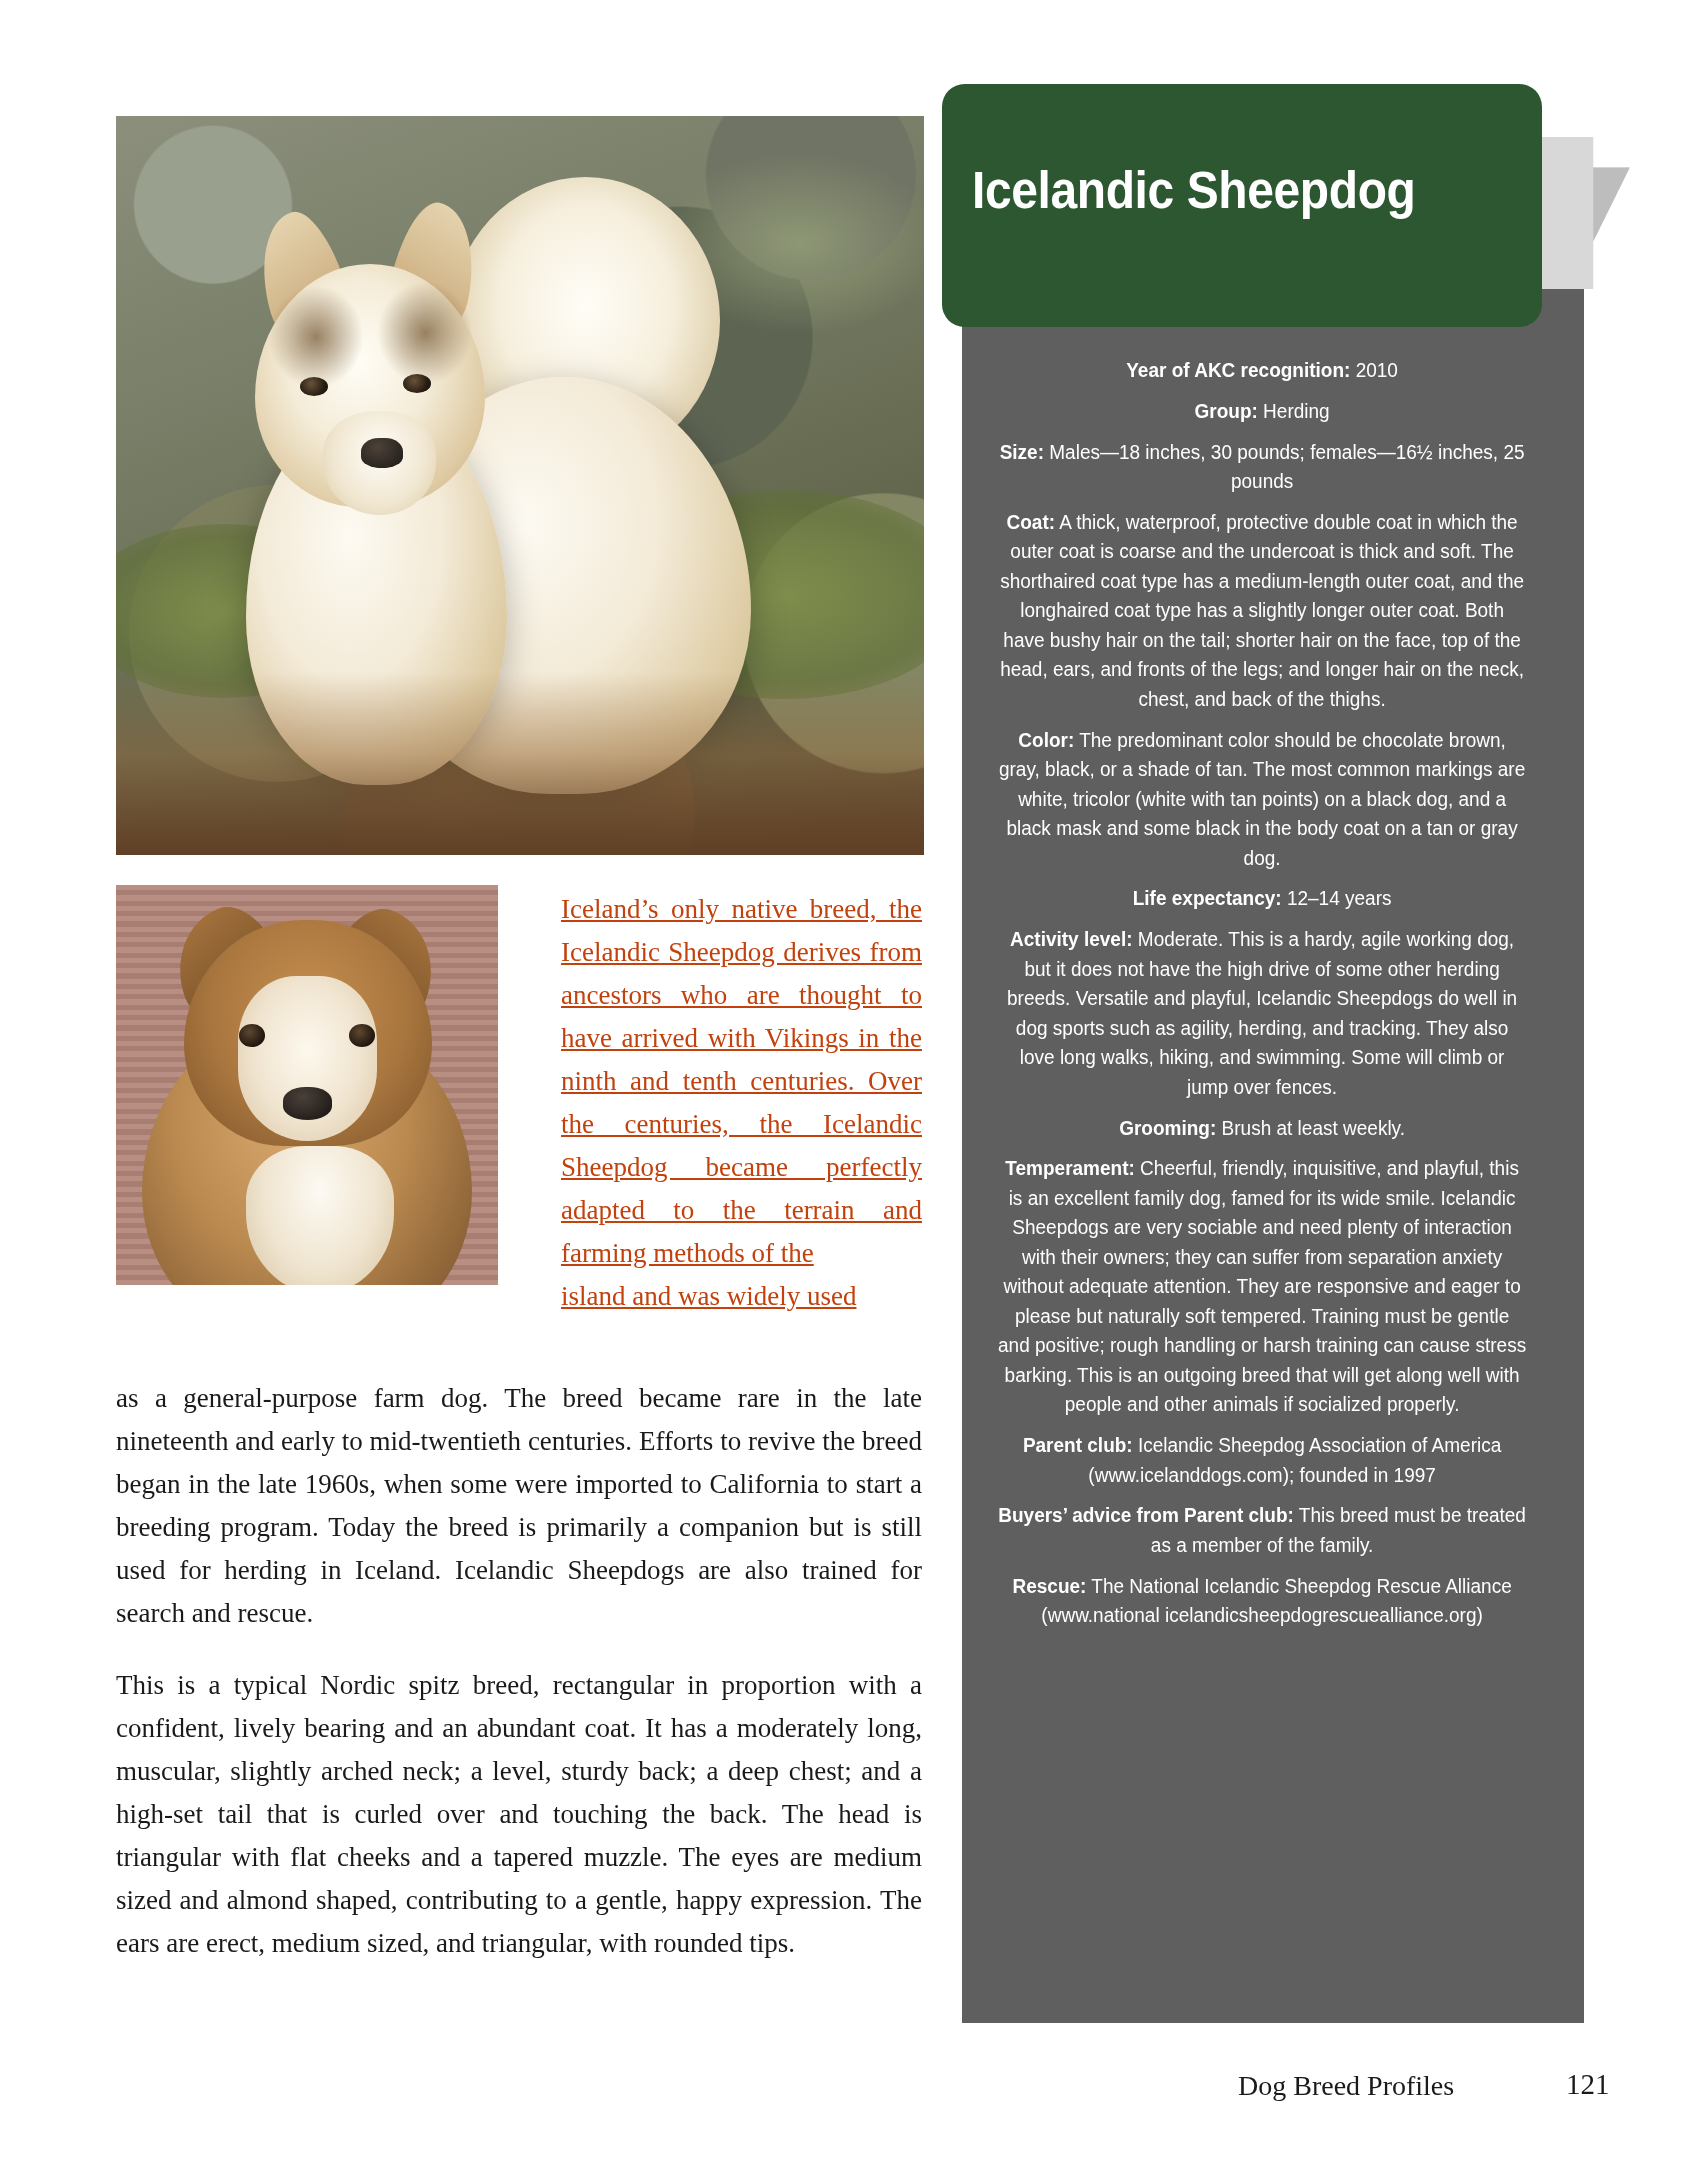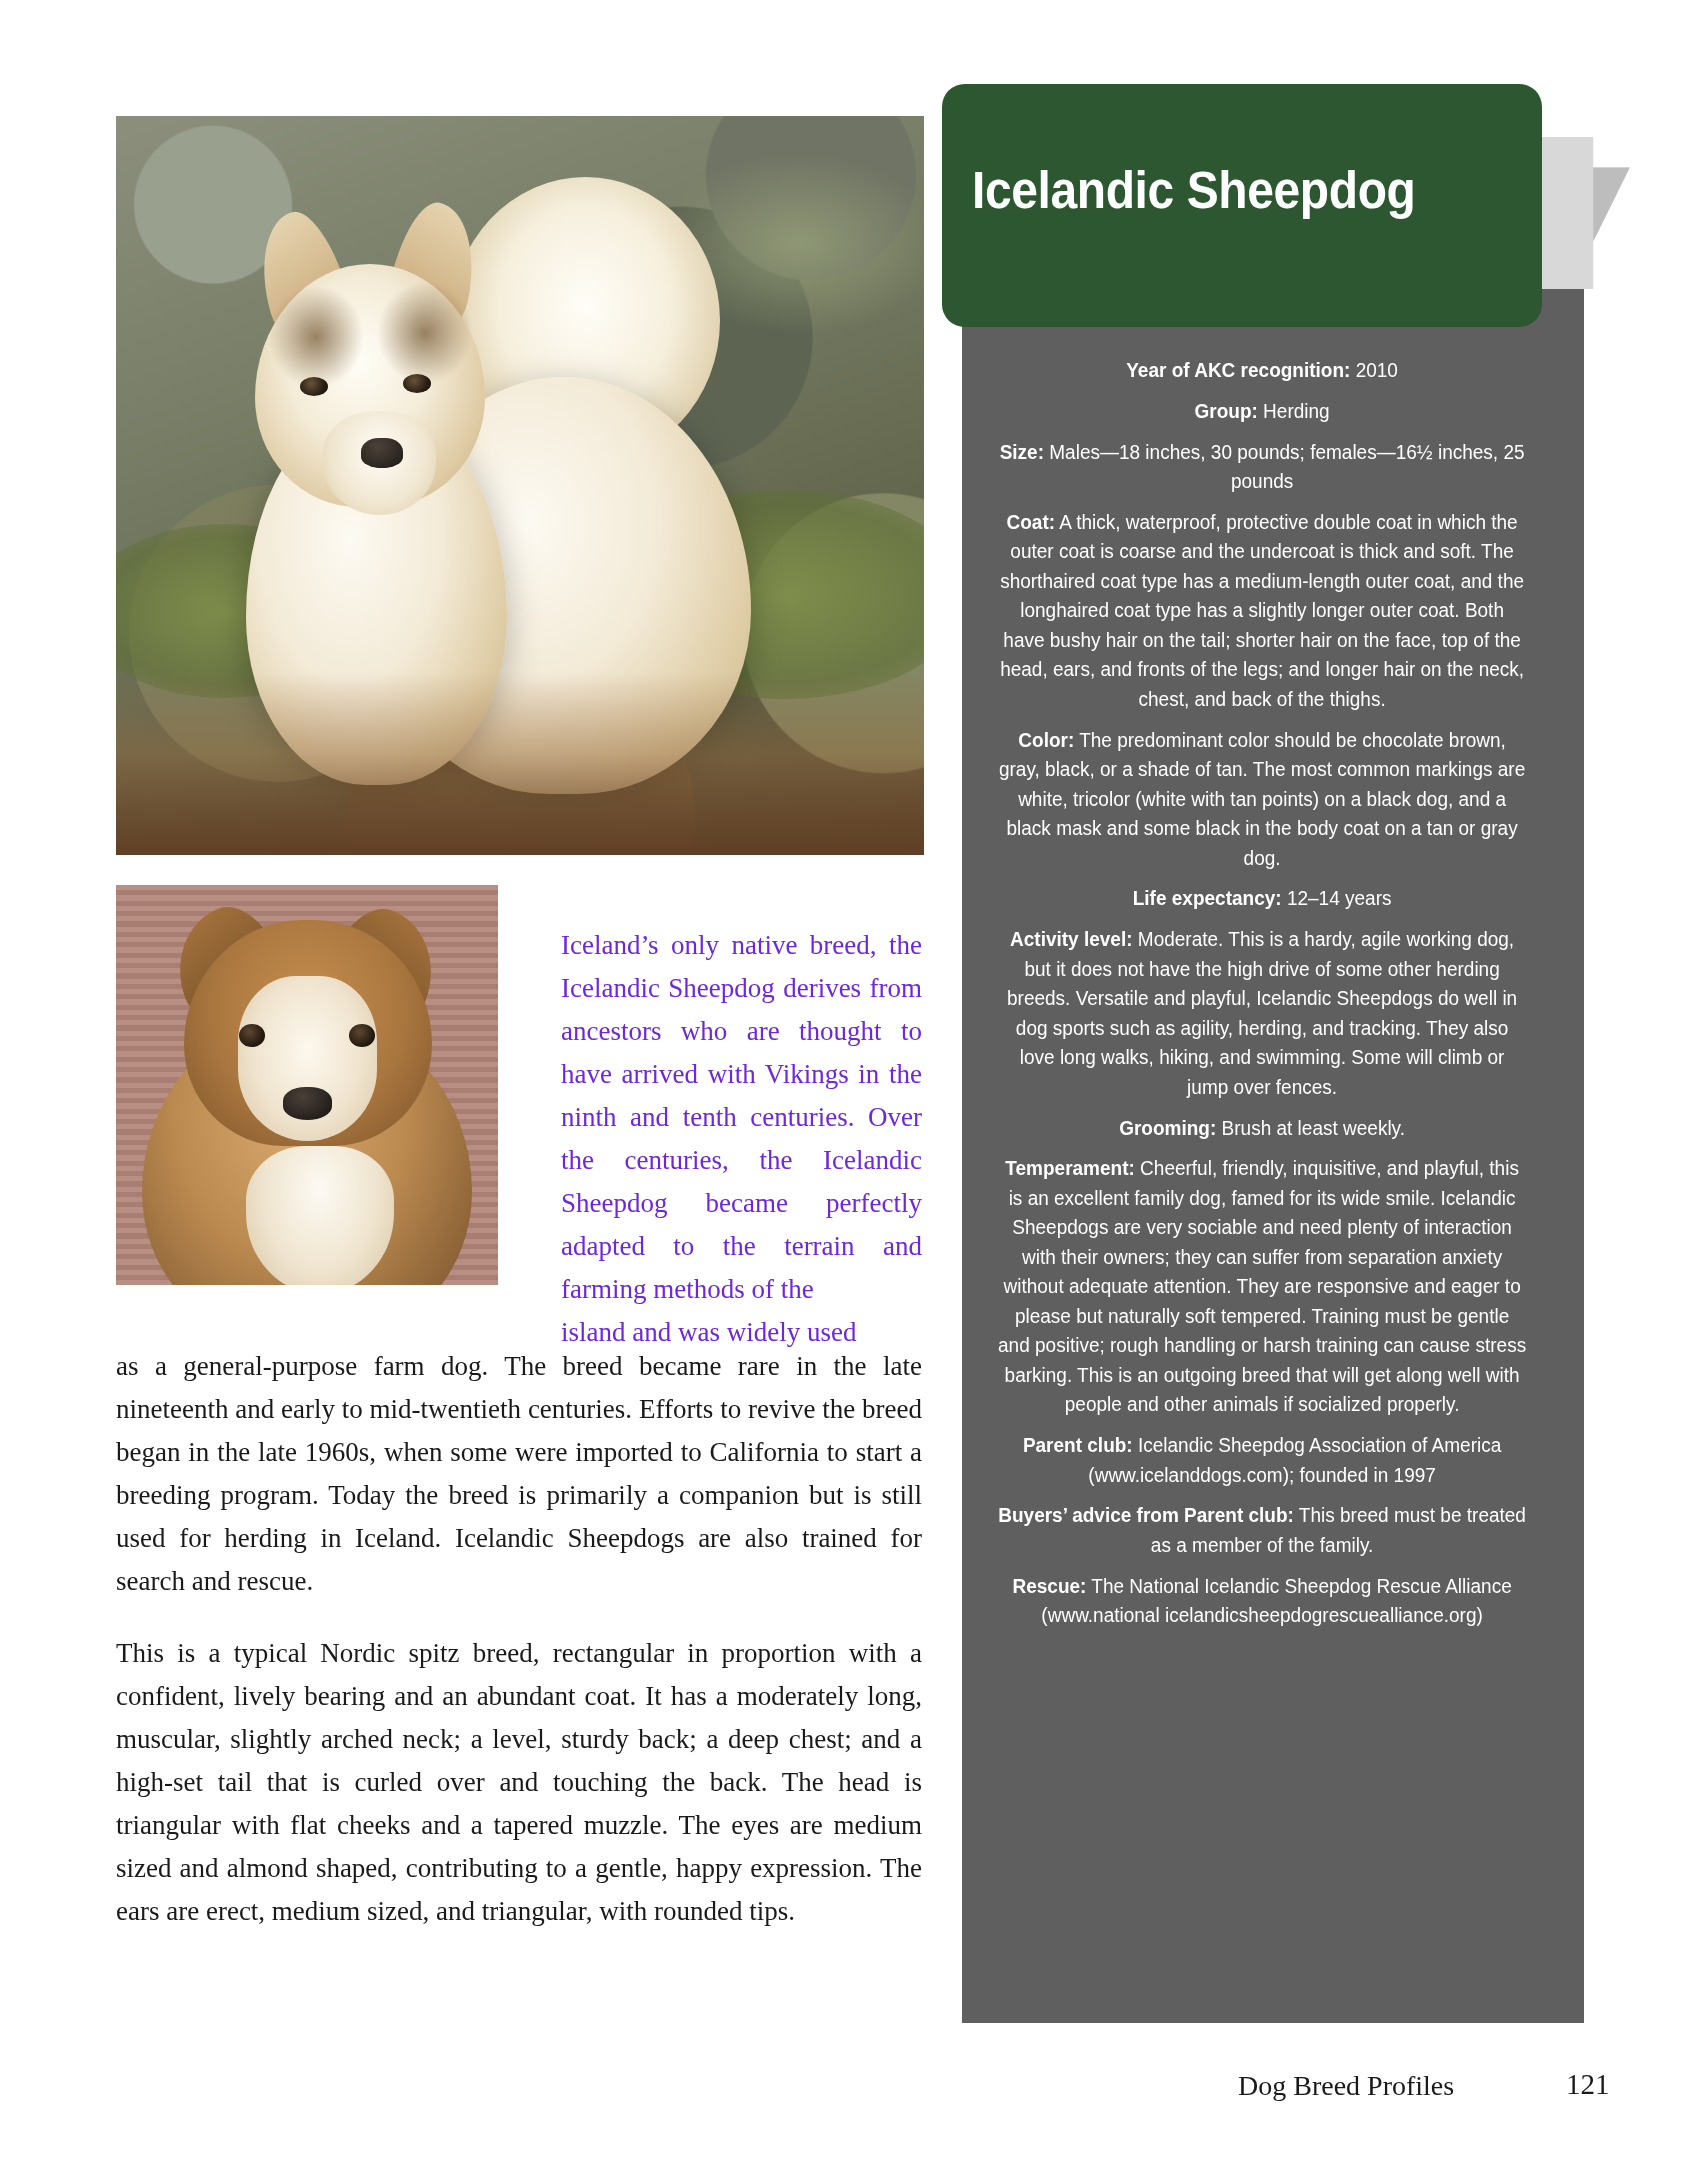--- a/index.html
+++ b/index.html
@@ -203,39 +203,41 @@
     transform-origin: left top;
   }
   .fact b {
     font-weight: bold;
   }
 
   
   .intro-col {
     position: absolute;
     left: 561px;
-    top: 924px;
+    top: 888px;
     width: 361px;
     font-size: 27px;
     line-height: 43px;
-    color: #6d28d9;
+    color: #c2410c;
     text-align: justify;
+    text-decoration: underline;
   }
   .intro-col .lastline {
     text-align: left;
     display: block;
   }
   .para-wide {
     position: absolute;
     left: 116px;
     width: 806px;
     font-size: 27px;
     line-height: 43px;
     color: #1a1a1a;
     text-align: justify;
+    margin-top: 32px;
   }
   #para-1 { top: 1345px; }
   #para-2 { top: 1632px; }
 
   .footer-label {
     position: absolute;
     left: 1238px;
     top: 2070px;
     font-size: 28px;
     color: #1a1a1a;

